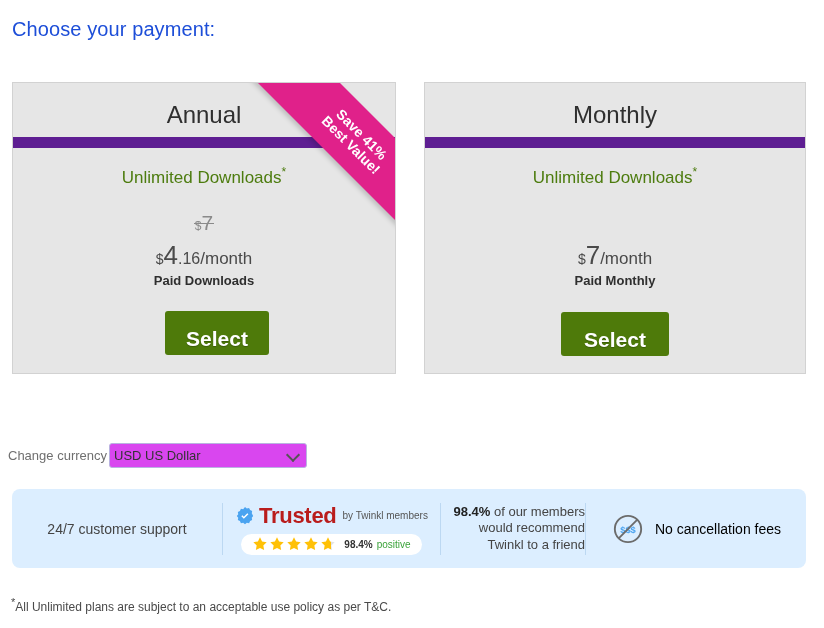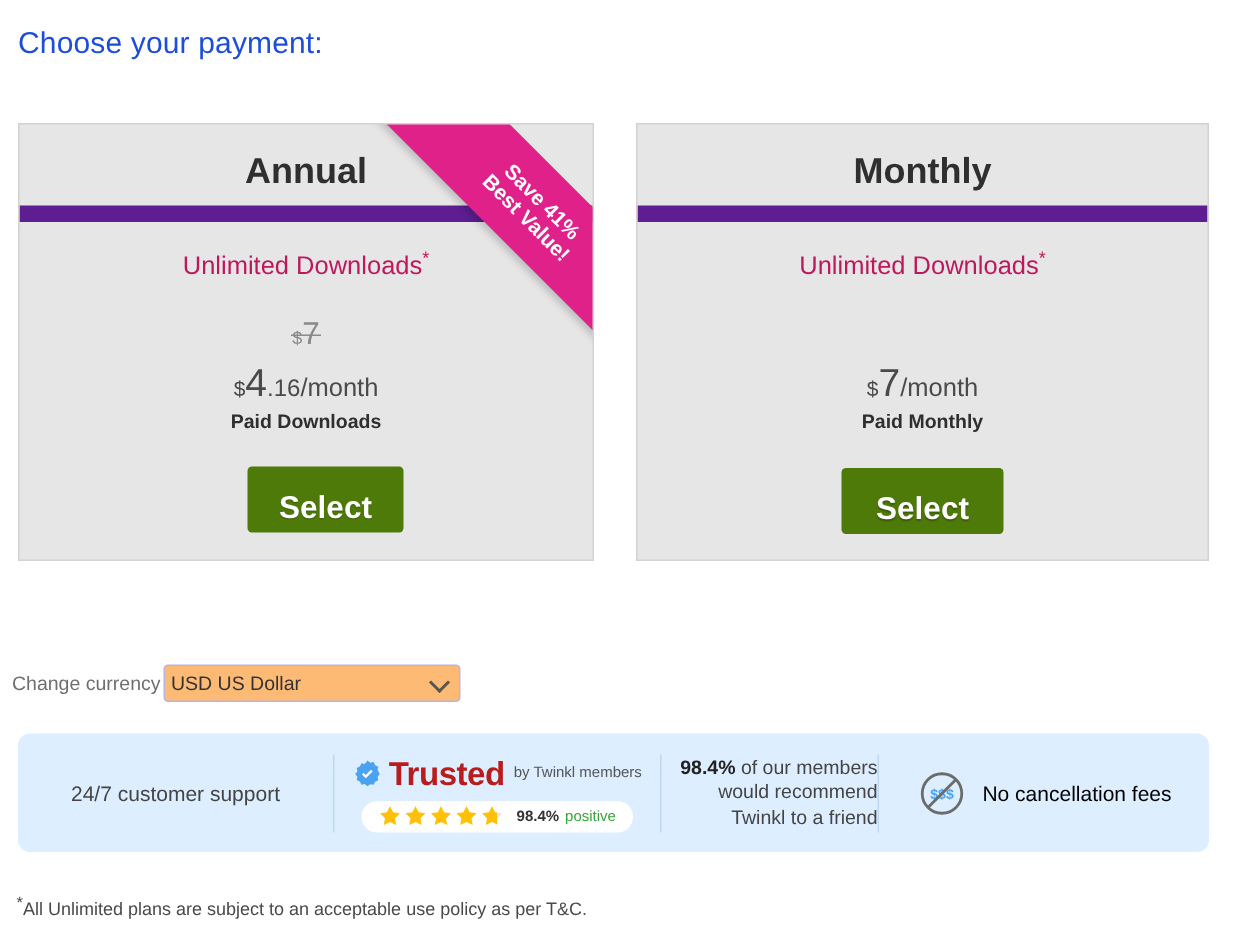--- a/index.html
+++ b/index.html
@@ -21,29 +21,29 @@
   .card{
     position:absolute;top:82px;height:292px;
     background:#e6e6e6;border:1px solid #d2d2d2;
     box-sizing:border-box;overflow:hidden;
   }
   .card-annual{left:12px;width:384px;}
   .card-monthly{left:424px;width:382px;}
 
   .card-title{
     position:absolute;left:0;right:0;top:18px;
-    text-align:center;font-size:24px;font-weight:bold;color:#2f2f2f;
+    text-align:center;font-size:24px;font-weight:normal;color:#2f2f2f;
   }
   .card-bar{
     position:absolute;left:0;right:0;top:54px;height:11px;
     background:#5e1e92;
   }
   .card-feature{
     position:absolute;left:0;right:0;top:82px;
-    text-align:center;font-size:17px;color:#be185d;
+    text-align:center;font-size:17px;color:#4d7c0f;
   }
   .card-feature .ast{font-size:12px;vertical-align:super;}
 
   .price-old{
     position:absolute;left:0;right:0;top:128px;
     text-align:center;color:#8a8a8a;
     font-size:15px;
   }
   .price-old .cur{font-size:12px;}
   .price-old .num{font-size:21px;}
@@ -100,21 +100,21 @@
 
   
   .currency-row{
     position:absolute;left:8px;top:443px;
     display:flex;align-items:center;
   }
   .currency-label{font-size:13px;color:#6f6f6f;margin-right:2px;}
   .currency-select{
     font-family:inherit;font-size:13px;color:#333;
     width:198px;height:25px;padding:2px 4px;
-    border:1px solid #b9b3e0;border-radius:3px;background:#fdba74;
+    border:1px solid #b9b3e0;border-radius:3px;background:#d946ef;
     -webkit-appearance:none;appearance:none;
   }
   .currency-wrap{position:relative;display:inline-block;}
   .currency-wrap .chev{
     position:absolute;right:9px;top:50%;margin-top:-3px;
     width:8px;height:8px;border-right:2px solid #555;border-bottom:2px solid #555;
     transform:translateY(-30%) rotate(45deg);pointer-events:none;
   }
 
   

